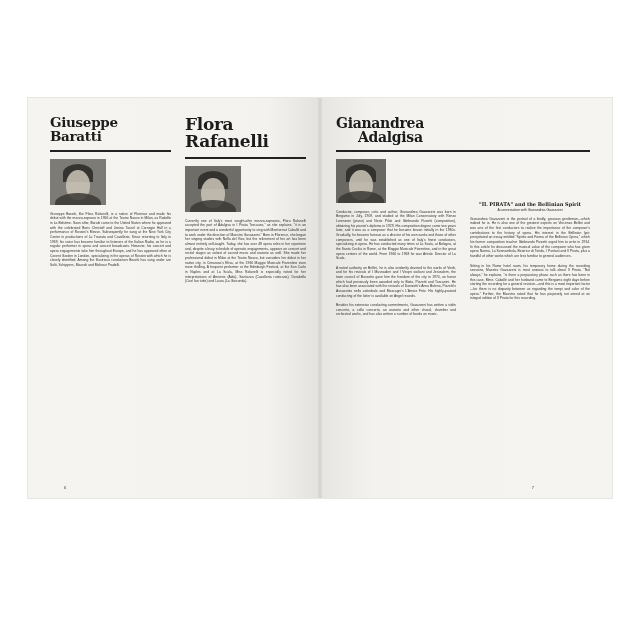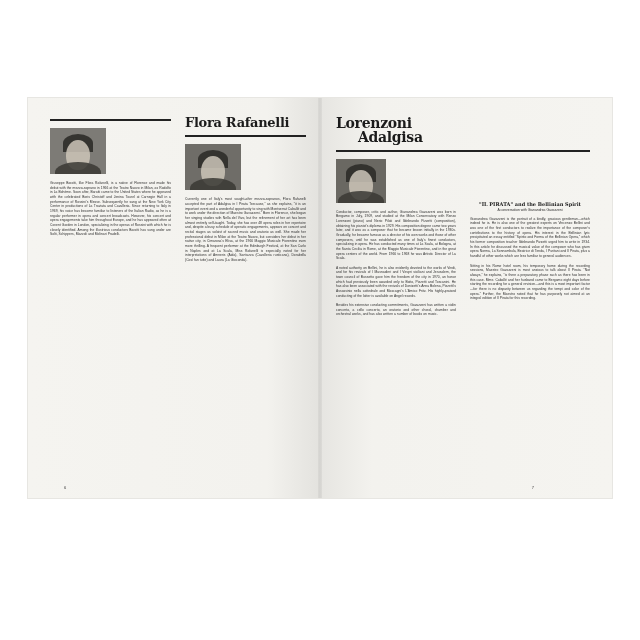--- a/index.html
+++ b/index.html
@@ -68,21 +68,21 @@
     margin: 0 0 6px 0;
   }
   .name-line {
     font-family: "DejaVu Serif", serif;
     font-weight: bold;
     color: #1b1b1b;
     letter-spacing: -0.3px;
     line-height: 1.02;
   }
   .name-lg { font-size: 13.5px; }
-  .name-md { font-size: 13px; }
+  .name-md { font-size: 17px; }
 
   .rule {
     height: 2px;
     background: #222;
     margin: 3px 0 7px 0;
   }
 
   .portrait {
     width: 56px;
     height: 46px;
@@ -180,20 +180,23 @@
 <body>
 
 <div class="page-wrap">
 
   <div class="spread">
 
     <div class="page page-left">
       <div class="two-col">
 
         <div class="col">
+          <div class="name-block">
+            <div class="name-line name-lg">Giuseppe Baratti</div>
+          </div>
           <div class="rule"></div>
           <div class="portrait">
             <div class="hair"></div>
             <div class="face"></div>
             <div class="shoulders"></div>
           </div>
           <div class="body-text">Giuseppe Baratti, like Flora Rafanelli, is a native of Florence and made his debut with the mezzo-soprano in 1966 at the Teatro Nuovo in Milan, as Rodolfo in La Bohème. Soon after, Baratti came to the United States where he appeared with the celebrated Boris Christoff and Jenina Tourel at Carnegie Hall in a performance of Rossini's Messe. Subsequently he sang at the New York City Center in productions of La Traviata and Cavalleria. Since returning to Italy in 1969, his voice has become familiar to listeners of the Italian Radio, as he is a regular performer in opera and concert broadcasts. However, his concert and opera engagements take him throughout Europe, and he has appeared often at Covent Garden in London, specializing in the operas of Rossini with which he is closely identified. Among the illustrious conductors Baratti has sung under are Solti, Schippers, Mazzoli and Molinari Pradelli.</div>
         </div>
 
         <div class="col">
@@ -208,21 +211,21 @@
           </div>
           <div class="body-text">Currently one of Italy's most sought-after mezzo-sopranos, Flora Rafanelli accepted the part of Adalgisa in I Pirata "because," as she explains, "it is an important event and a wonderful opportunity to sing with Montserrat Caballé and to work under the direction of Maestro Gavazzeni." Born in Florence, she began her singing studies with Nella del Vivo, but the refinement of her art has been almost entirely self-taught. Today, she has over 48 opera roles in her repertoire and, despite a busy schedule of operatic engagements, appears on concert and recital stages as soloist of sacred music and oratorio as well. She made her professional debut in Milan at the Teatro Nuovo, but considers her debut in her native city, in Cimarosa's Elisa, at the 1966 Maggio Musicale Fiorentino even more thrilling. A frequent performer at the Edinburgh Festival, at the San Carlo in Naples and at La Scala, Miss Rafanelli is especially noted for her interpretations of Amneris (Aida), Santuzza (Cavalleria rusticana), Dorabella (Così fan tutte) and Laura (La Gioconda).</div>
         </div>
 
       </div>
       <div class="folio folio-left">6</div>
     </div>
 
     <div class="page page-right">
       <div class="right-head">
-        <div class="name-line">Lorenzoni</div>
+        <div class="name-line">Gianandrea</div>
         <div class="name-line" style="margin-left:22px;">Adalgisa</div>
       </div>
       <div class="rule"></div>
 
       <div class="right-cols">
 
         <div class="rcol">
           <div class="portrait p3">
             <div class="hair"></div>
             <div class="face"></div>

